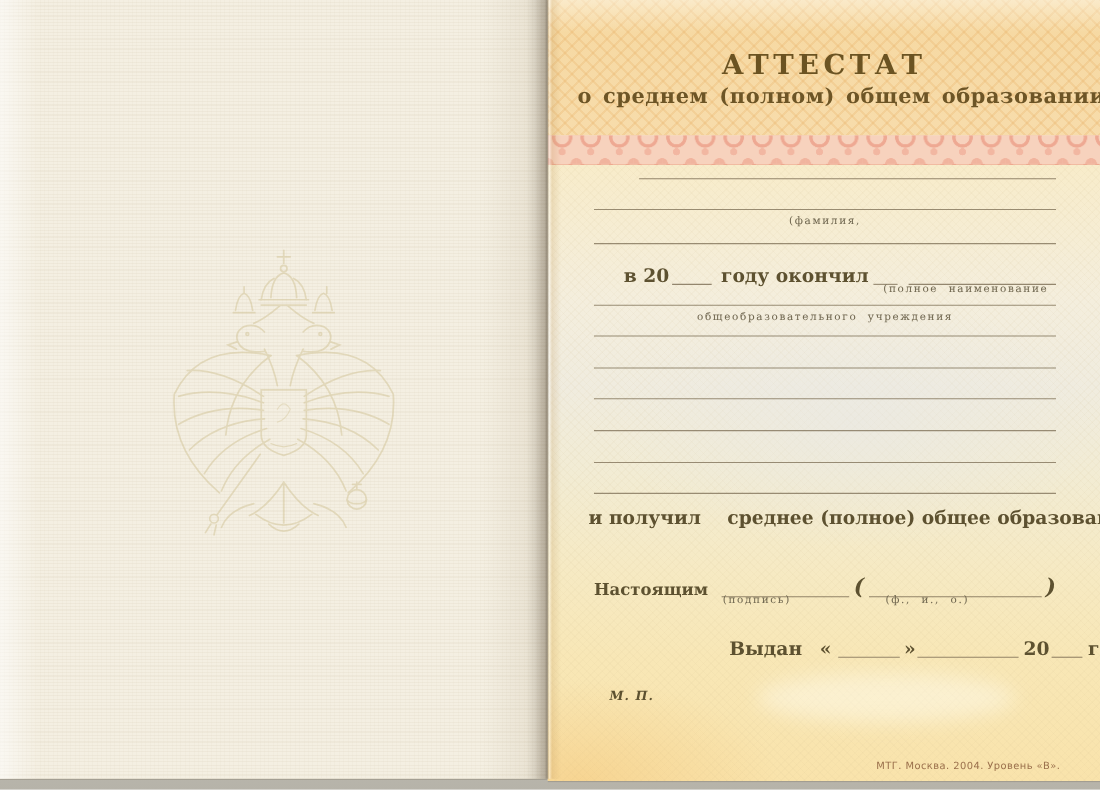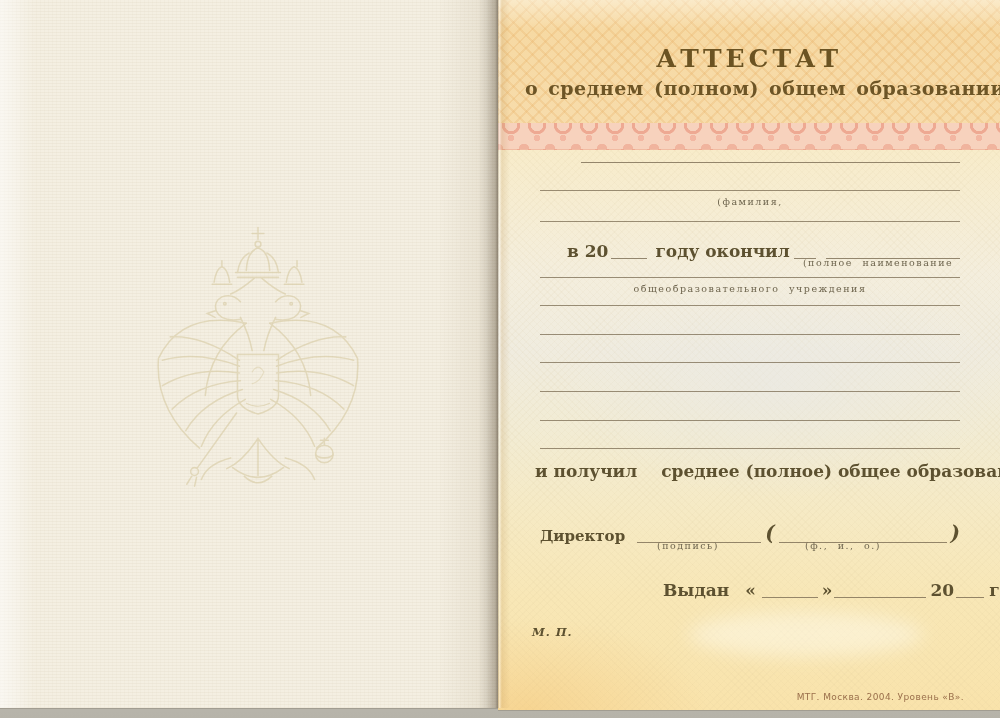--- a/index.html
+++ b/index.html
@@ -46,21 +46,21 @@
          font-size:25px;font-weight:bold;color:#6b5322;letter-spacing:4px;}
   .subtitle{position:absolute;top:77px;left:0;width:100%;text-align:center;
          font-size:19px;font-weight:bold;color:#6d5526;letter-spacing:.5px;word-spacing:3px;padding-left:16px;}
   .ft{font-weight:bold;color:#5d5130;font-size:17px;white-space:nowrap;}
   .row{position:absolute;display:flex;align-items:flex-end;}
   .blank{border-bottom:1px solid rgba(122,107,82,.8);height:14px;margin-bottom:2px;}
   .grow{flex:1;}
   .rule{position:absolute;left:42px;right:40px;height:0;border-bottom:1px solid rgba(122,107,82,.75);}
   .hint{position:absolute;left:42px;right:40px;text-align:center;font-size:9.5px;
         color:#6e654e;letter-spacing:1.5px;word-spacing:5px;white-space:nowrap;}
-  .mp{position:absolute;left:34px;top:625px;font-size:11.5px;font-style:italic;
+  .mp{position:absolute;left:56px;top:625px;font-size:11.5px;font-style:italic;
       font-weight:bold;color:#5d5130;letter-spacing:1px;}
   .ghost{position:absolute;top:612px;left:190px;width:235px;height:45px;border-radius:50%;
          background:rgba(255,253,244,.75);filter:blur(9px);opacity:.6;}
   .footer{position:absolute;top:692px;right:36px;font-family:"DejaVu Sans",sans-serif;
           font-size:9px;color:#9a6f4b;letter-spacing:.4px;}
   .paren{font-size:20px;font-style:italic;font-weight:bold;color:#5d5130;margin:0 4px;}
 </style>
 </head>
 <body>
 
@@ -155,21 +155,21 @@
     <div class="rule" style="top:420px;"></div>
     <div class="rule" style="top:448px;"></div>
 
     <div class="row" style="top:461px;left:37px;right:38px;">
       <span class="ft">и получил</span>
       <span class="blank" style="width:32px;margin:0 18px 2px 6px;"></span>
       <span class="ft">среднее (полное) общее образование.</span>
     </div>
 
     <div class="row" style="top:521px;left:42px;right:36px;">
-      <span class="ft" style="font-size:15px;">Директор</span>
+      <span class="ft" style="font-size:15px;">Настоящим</span>
       <span class="blank grow" style="margin-left:12px;"></span>
       <span class="paren">(</span>
       <span class="blank grow" style="flex:1.35;"></span>
       <span class="paren">)</span>
     </div>
     <div class="hint" style="top:540px;left:110px;right:auto;width:160px;">(подпись)</div>
     <div class="hint" style="top:540px;left:270px;right:auto;width:150px;">(ф., и., о.)</div>
 
     <div class="row" style="top:580px;left:165px;">
       <span class="ft">Выдан</span>

